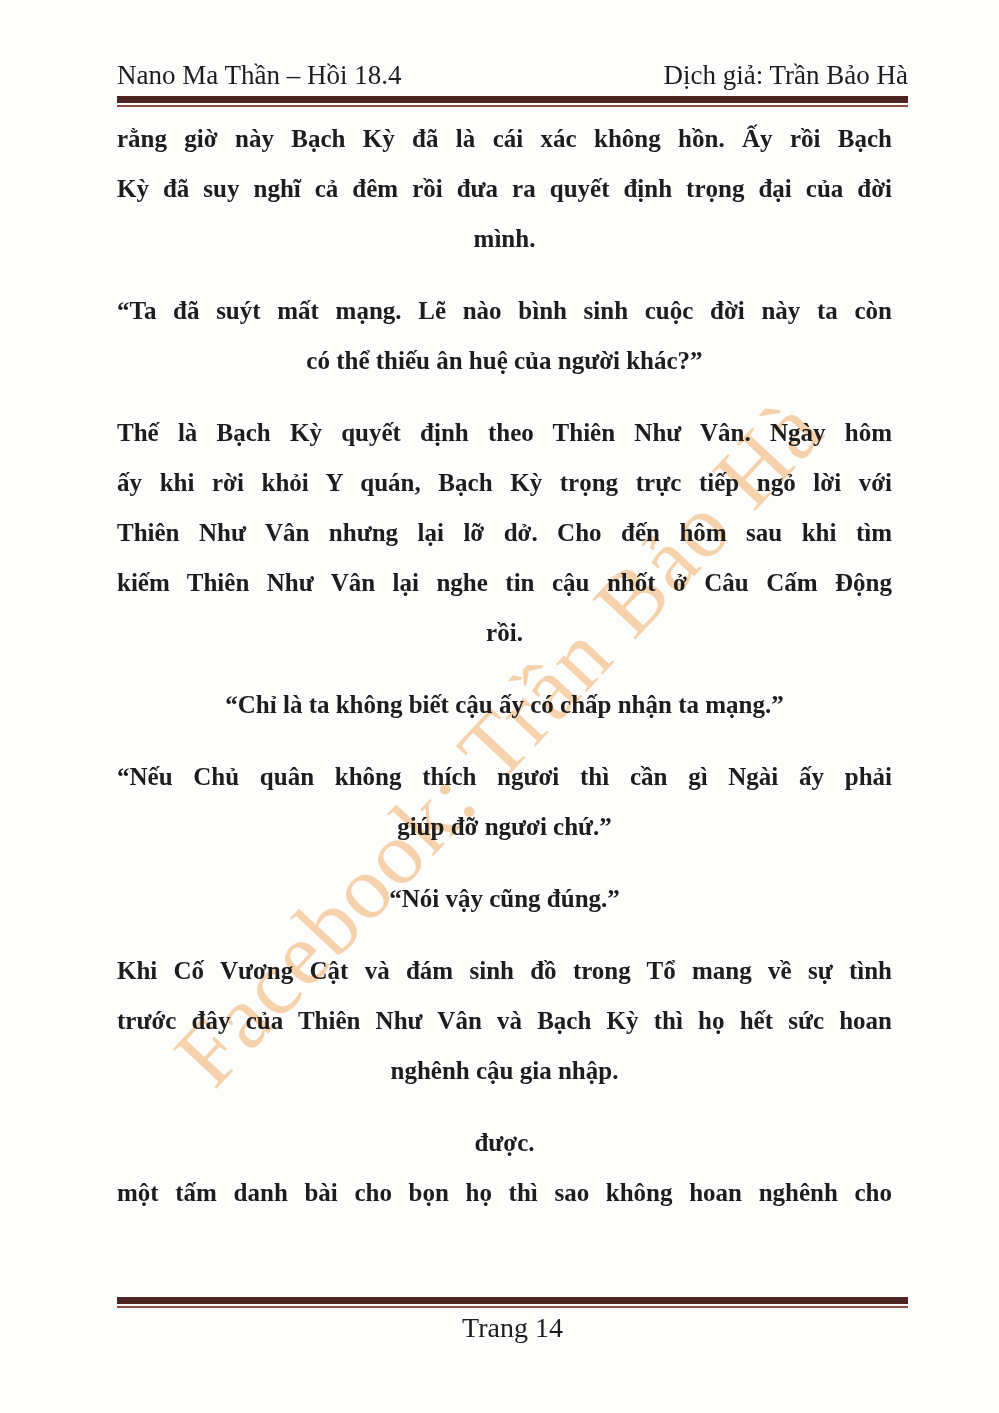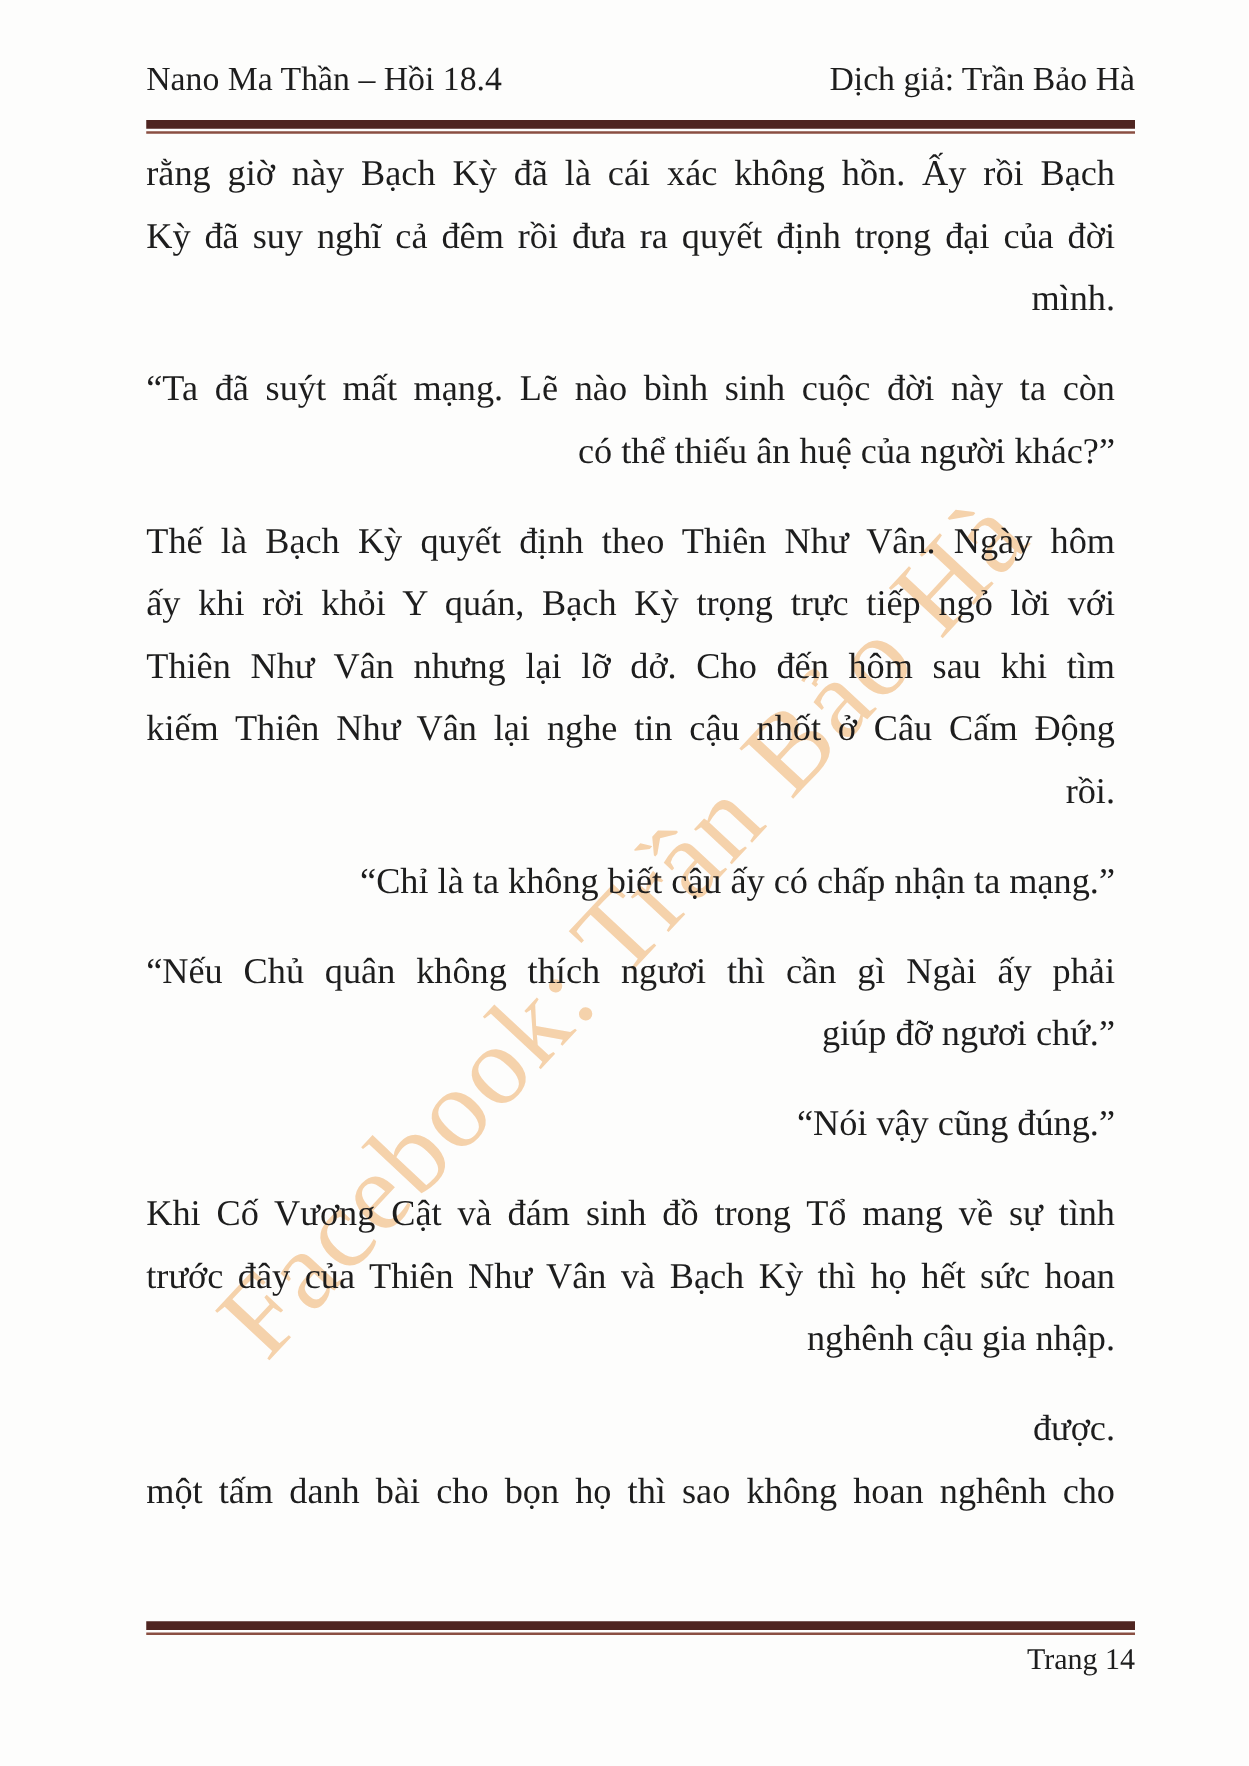--- a/index.html
+++ b/index.html
@@ -26,59 +26,60 @@
     color:#eeab63;
     opacity:0.52;
     z-index:1;
     pointer-events:none;
   }
 
   .layer { position:absolute; z-index:2; }
 
   
   .hdr {
-    left:117px; top:46px; width:791px;
+    left:117px; top:58px; width:791px;
     display:flex; justify-content:space-between;
     font-size:27px; line-height:34px;
   }
 
   .rule {
     left:117px; width:791px;
     border-top:7px solid #4f2521;
     border-bottom:2px solid #8a4f42;
     height:2px;
     background:transparent;
   }
   .rule-top { top:96px; }
   .rule-bottom { top:1297px; }
 
   
   .bodytext {
     left:117px; top:114px; width:775px;
-    font-size:29px;
+    font-size:25px;
+    font-weight:bold;
   }
   .para { margin:22px 0 0 0; }
   .para:first-child { margin-top:0; }
   .ln {
     display:block;
     line-height:50px;
     height:50px;
     white-space:normal;
   }
   .ln.just {
     text-align:justify;
     text-align-last:justify;
   }
-  .ln.last { text-align:right; }
+  .ln.last { text-align:center; }
 
   
   .ftr {
     left:117px; top:1313px; width:791px;
-    text-align:right;
-    font-size:24px; line-height:30px;
+    text-align:center;
+    font-size:28px; line-height:30px;
   }
 </style>
 </head>
 <body>
 
 <div class="page">
 
   <div class="watermark">Facebook: Trần Bảo Hà</div>
 
   <div class="layer hdr">

